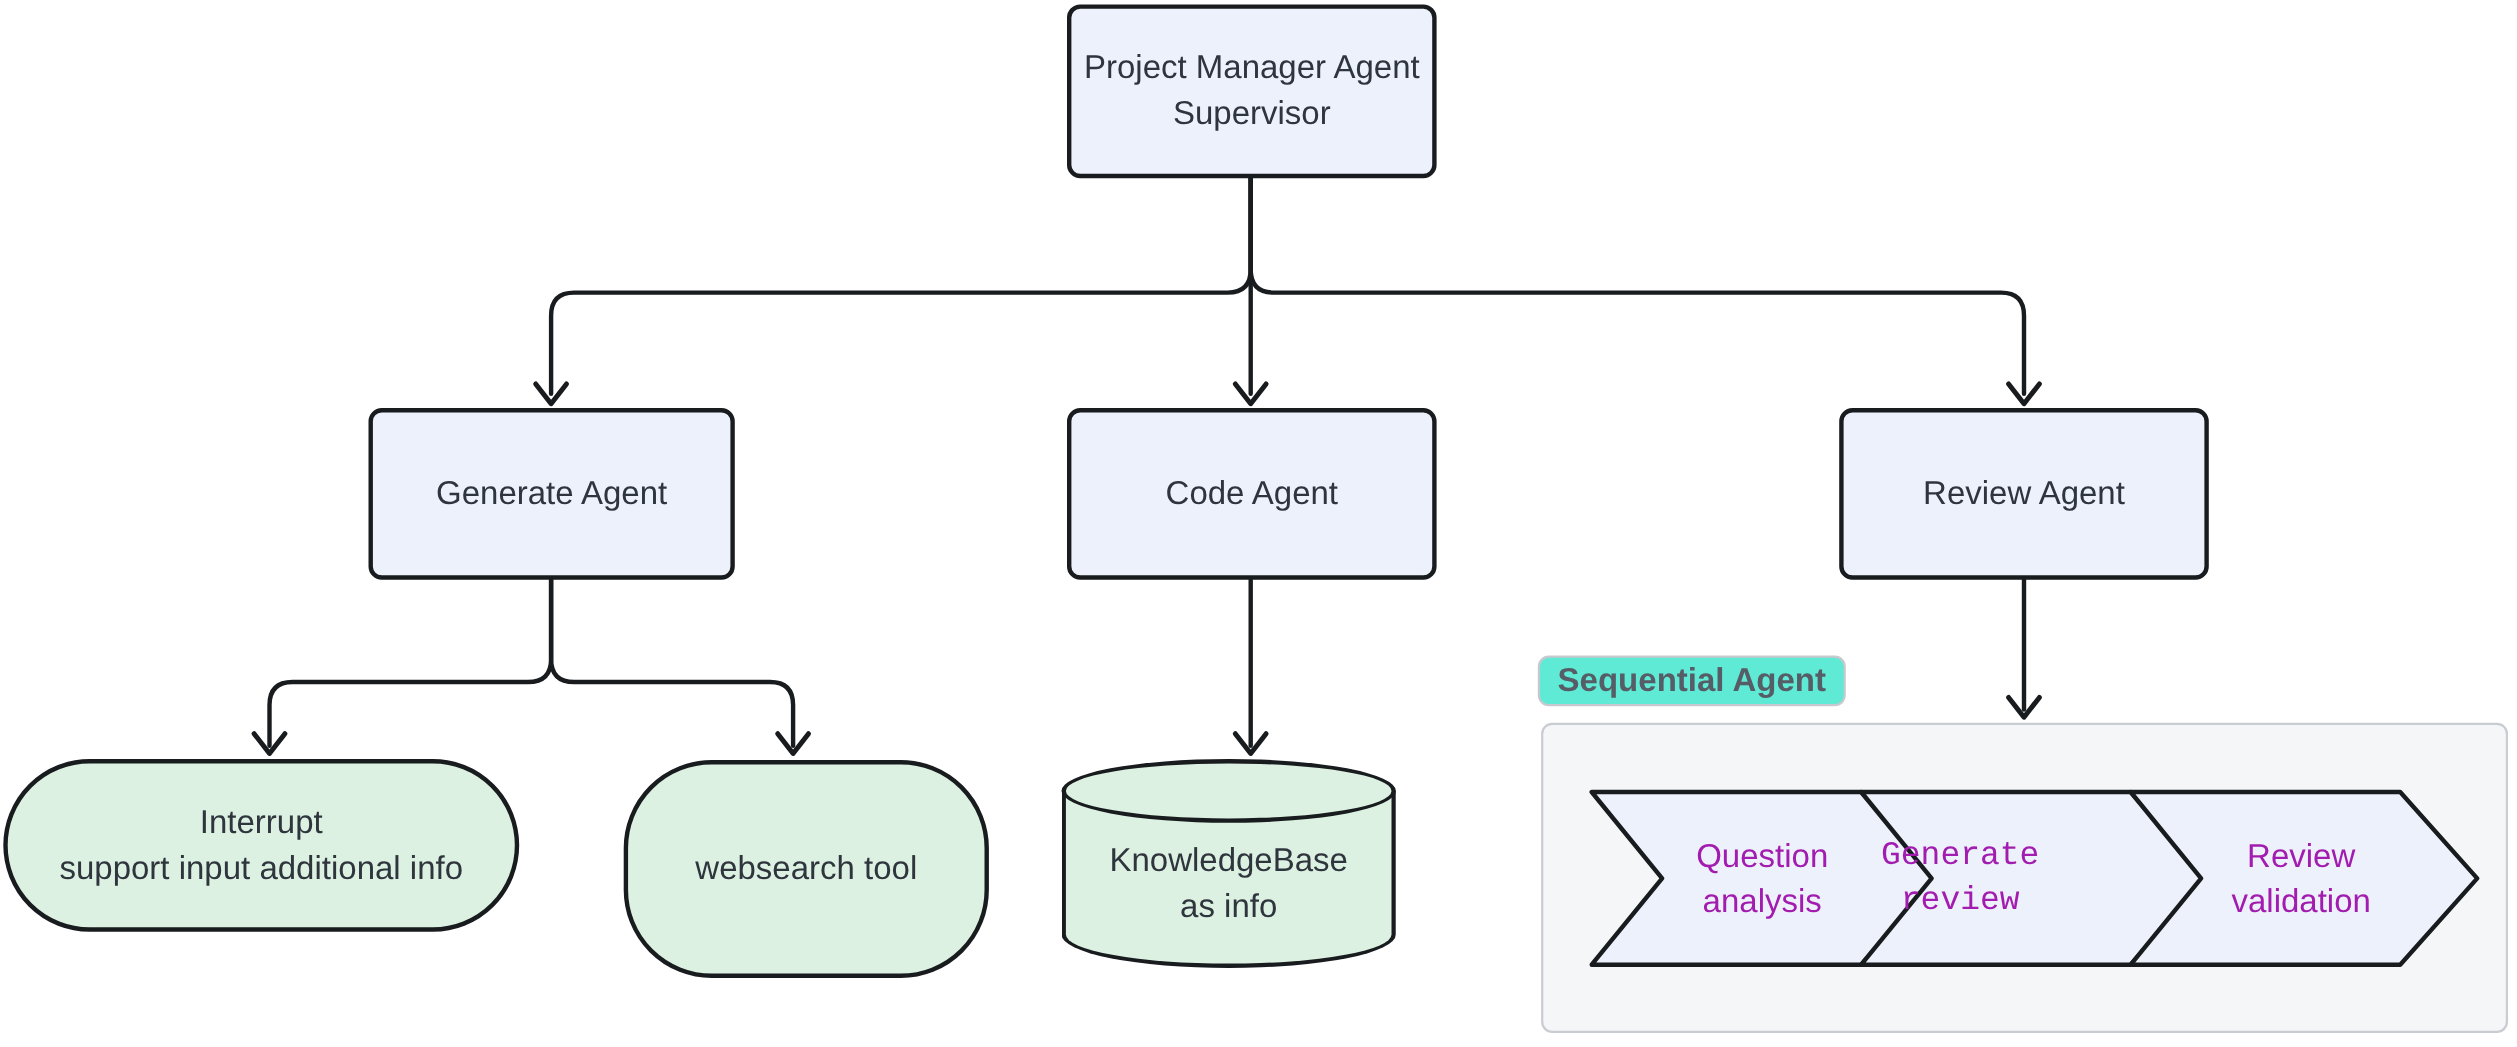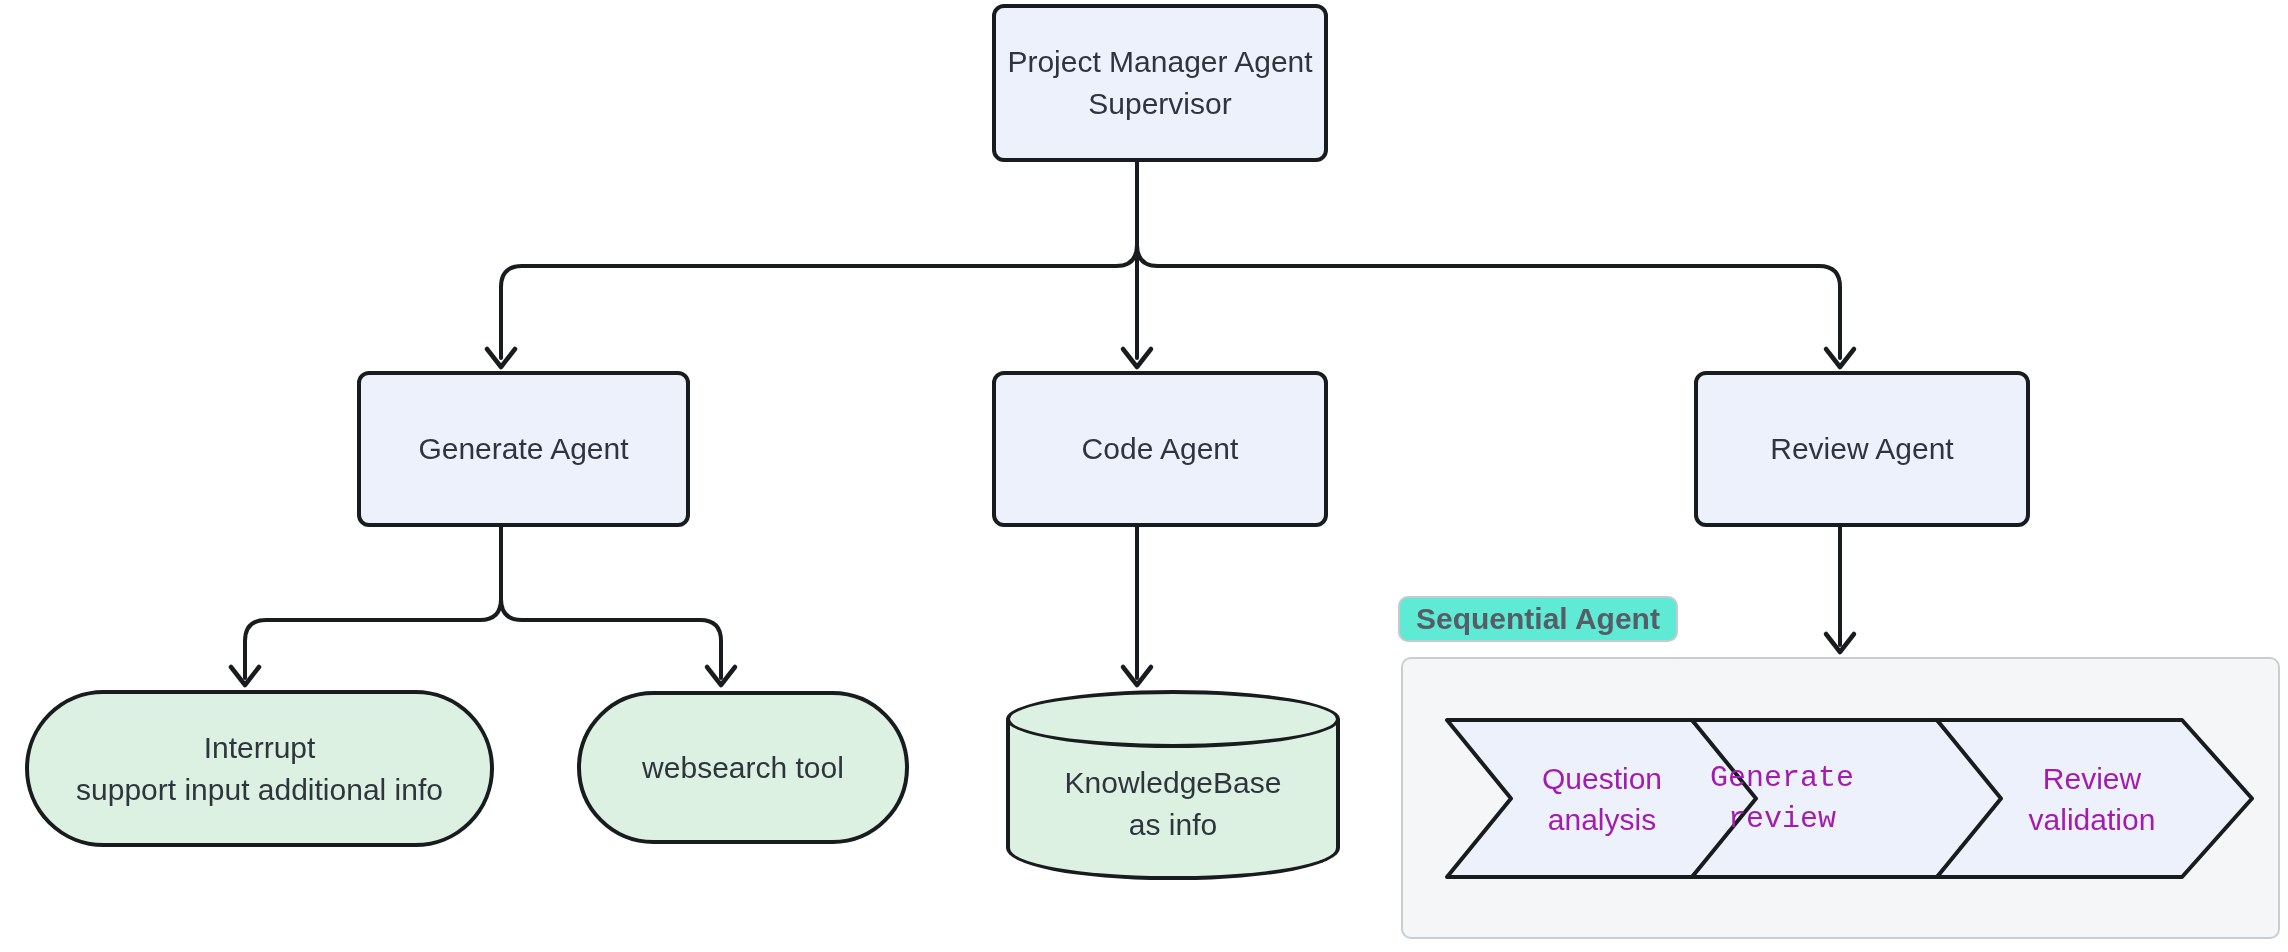--- a/index.html
+++ b/index.html
@@ -9,34 +9,34 @@
     color:#2f353d;overflow:hidden;
   }
   .layer{position:absolute;left:0;top:0;width:2288px;height:952px;}
   #edges{z-index:2;pointer-events:none;}
 
   
   .node{
     position:absolute;z-index:3;box-sizing:border-box;
     display:flex;flex-direction:column;align-items:center;justify-content:center;
     background:#edf1fb;border:4px solid #191c1e;border-radius:12px;
-    font-size:30px;line-height:42px;text-align:center;color:#2f353d;margin-left:22px;
+    font-size:30px;line-height:42px;text-align:center;color:#2f353d;
   }
   .node.tool{background:#dcf1e2;border-radius:80px;}
 
   
   #n-supervisor{left:970px;top:4px;width:336px;height:158px;}
   #n-research  {left:335px;top:371px;width:333px;height:156px;}
   #n-code      {left:970px;top:371px;width:336px;height:156px;align-items:center;}
   #n-review    {left:1672px;top:371px;width:336px;height:156px;}
   #n-interrupt {left:3px;top:690px;width:469px;height:157px;}
-  #n-websearch {left:555px;top:691px;width:332px;height:153px;}
+  #n-websearch {left:567px;top:691px;width:332px;height:198px;}
 
   
-  .cylinder{position:absolute;left:1006px;top:690px;width:334px;height:190px;z-index:3;}
+  .cylinder{position:absolute;left:965px;top:690px;width:280px;height:190px;z-index:3;padding-left:24px;}
   .cyl-body{
     position:absolute;left:0;right:0;top:29px;bottom:0;box-sizing:border-box;
     background:#dcf1e2;border:4px solid #191c1e;border-top:none;
     border-radius:0 0 160px 160px / 0 0 32px 32px;
   }
   .cyl-top{
     position:absolute;left:0;right:0;top:0;height:58px;box-sizing:border-box;
     background:#dcf1e2;border:4px solid #191c1e;border-radius:50%;
   }
   .cyl-label{

